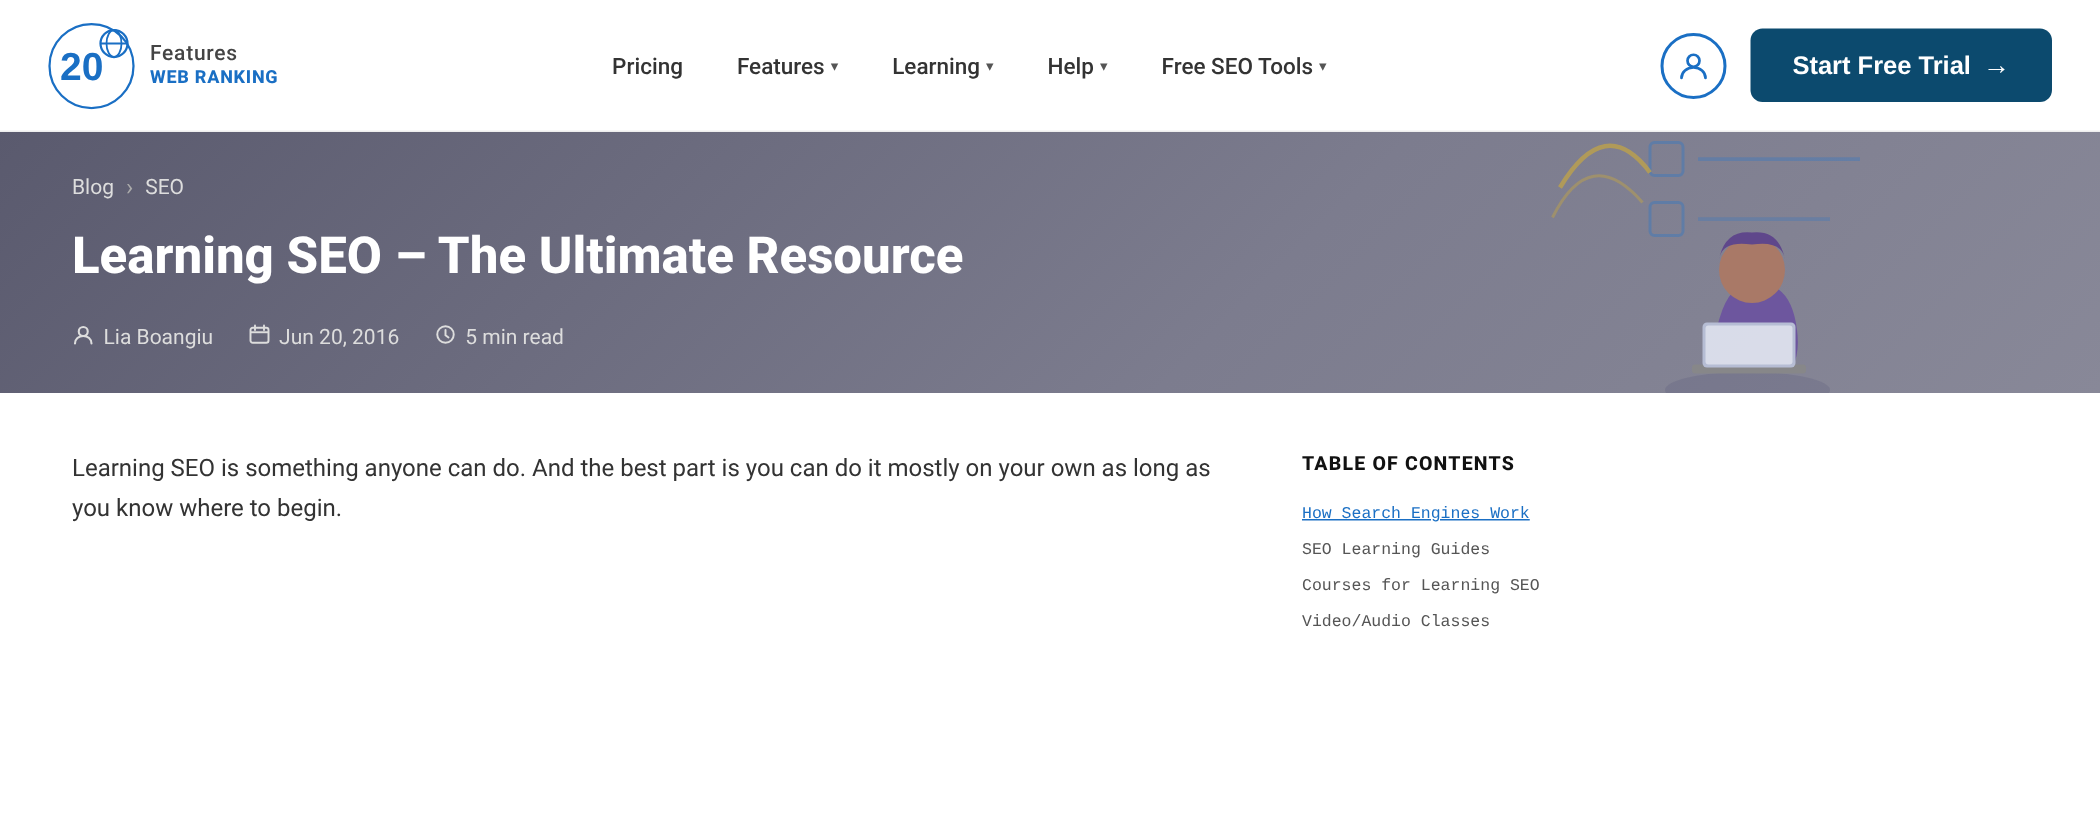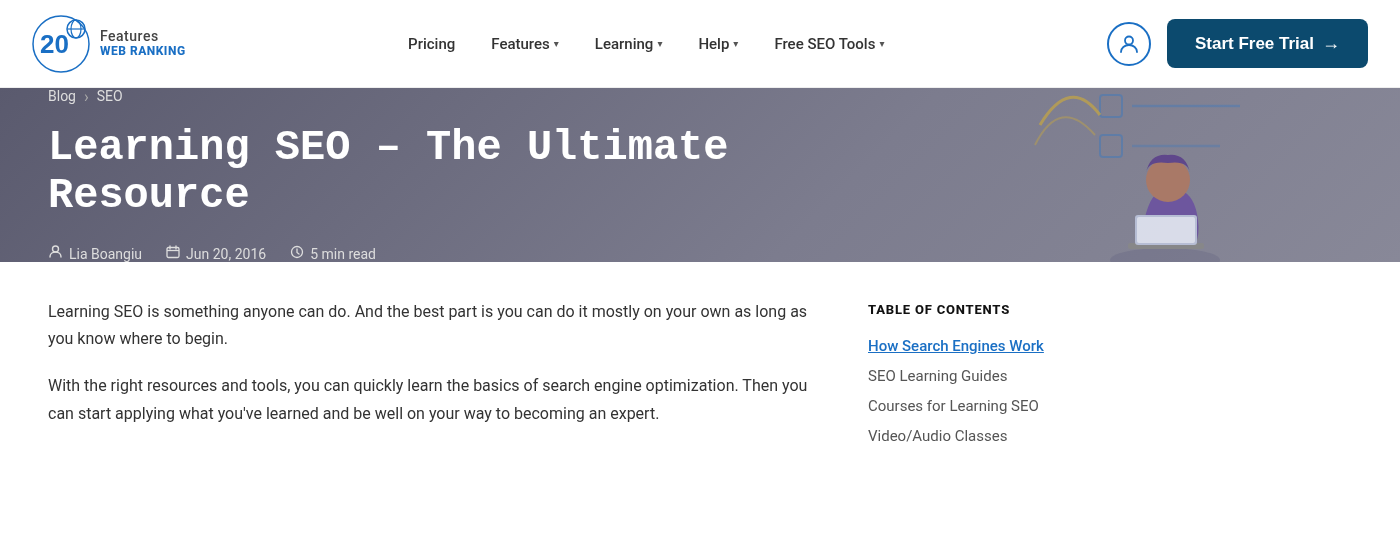--- a/index.html
+++ b/index.html
@@ -122,27 +122,26 @@
     .breadcrumb {
       display: flex;
       align-items: center;
       gap: 8px;
       color: #ddd;
       font-size: 14px;
       margin-bottom: 18px;
     }
     .breadcrumb .sep { color: #aaa; font-size: 16px; }
     .hero-title {
-      font-size: 42px;
+      font-size: 34px;
       font-weight: 800;
       color: #fff;
       margin-bottom: 24px;
       line-height: 1.15;
       max-width: 700px;
-      font-family: Liberation Mono, monospace;
     }
     .hero-meta {
       display: flex;
       align-items: center;
       gap: 24px;
       color: #ddd;
       font-size: 14px;
     }
     .meta-item {
       display: flex;
@@ -175,25 +174,26 @@
     }
     .toc-title {
       font-size: 13px;
       font-weight: 800;
       color: #111;
       letter-spacing: 0.8px;
       text-transform: uppercase;
       margin-bottom: 14px;
     }
     .toc-item {
-      font-size: 15px;
+      font-size: 11px;
       color: #555;
       padding: 6px 0;
       cursor: pointer;
       border-bottom: none;
+      font-family: Liberation Mono, monospace;
     }
     .toc-item.active {
       color: #1a6fc4;
       font-weight: 500;
       text-decoration: underline;
     }
   </style>
 </head>
 <body>
 
@@ -313,21 +313,20 @@
         </svg>
       </span>
       <span>5  min read</span>
     </div>
   </div>
 </section>
 
 <div class="main-content">
   <article class="article-body">
     <p>Learning SEO is something anyone can do. And the best part is you can do it mostly on your own as long as you know where to begin.</p>
-    <p>With the right resources and tools, you can quickly learn the basics of search engine optimization. Then you can start applying what you've learned and be well on your way to becoming an expert.</p>
   </article>
 
   <aside class="toc-sidebar">
     <div class="toc-title">TABLE OF CONTENTS</div>
     <div class="toc-item active">How Search Engines Work</div>
     <div class="toc-item">SEO Learning Guides</div>
     <div class="toc-item">Courses for Learning SEO</div>
     <div class="toc-item">Video/Audio Classes</div>
   </aside>
 </div>

